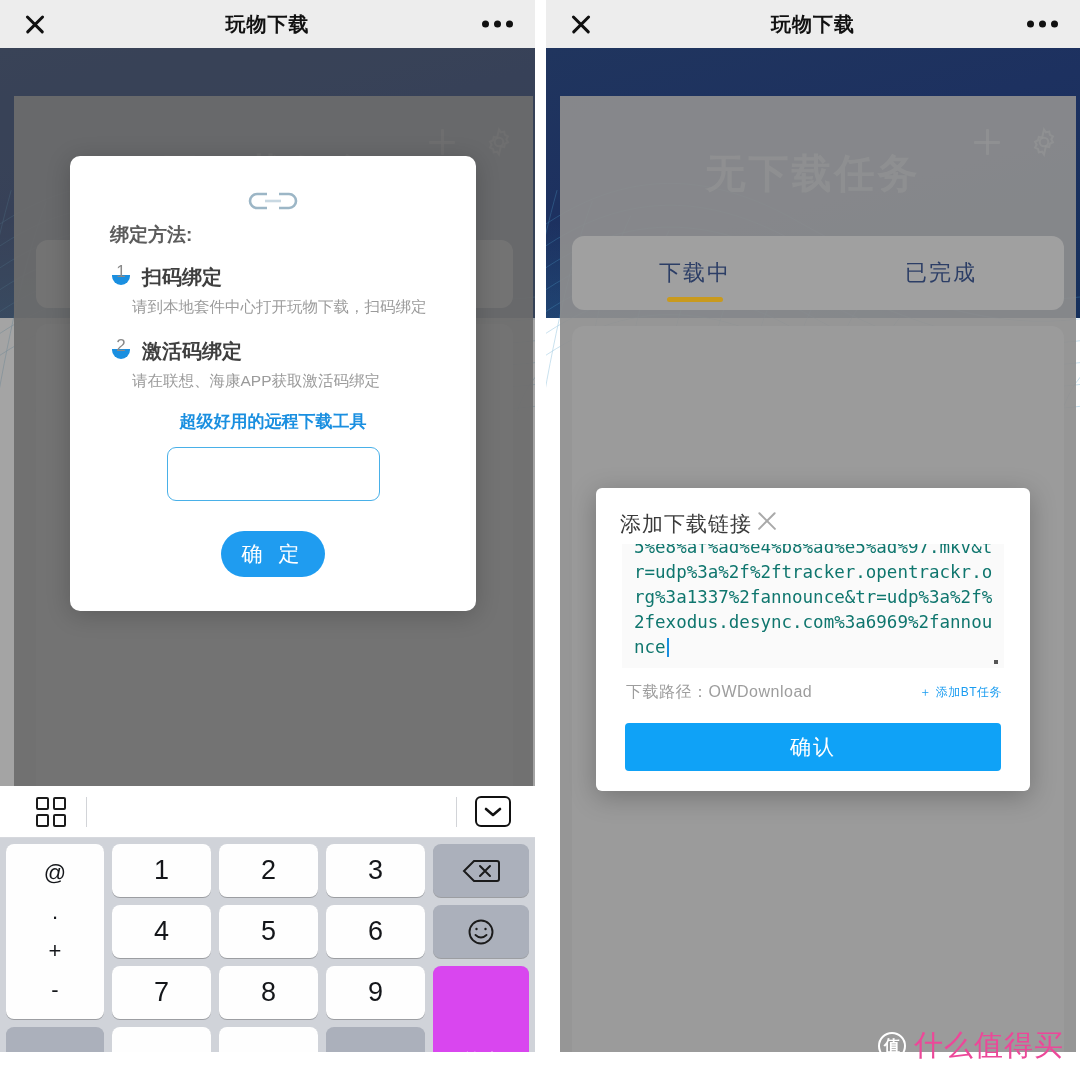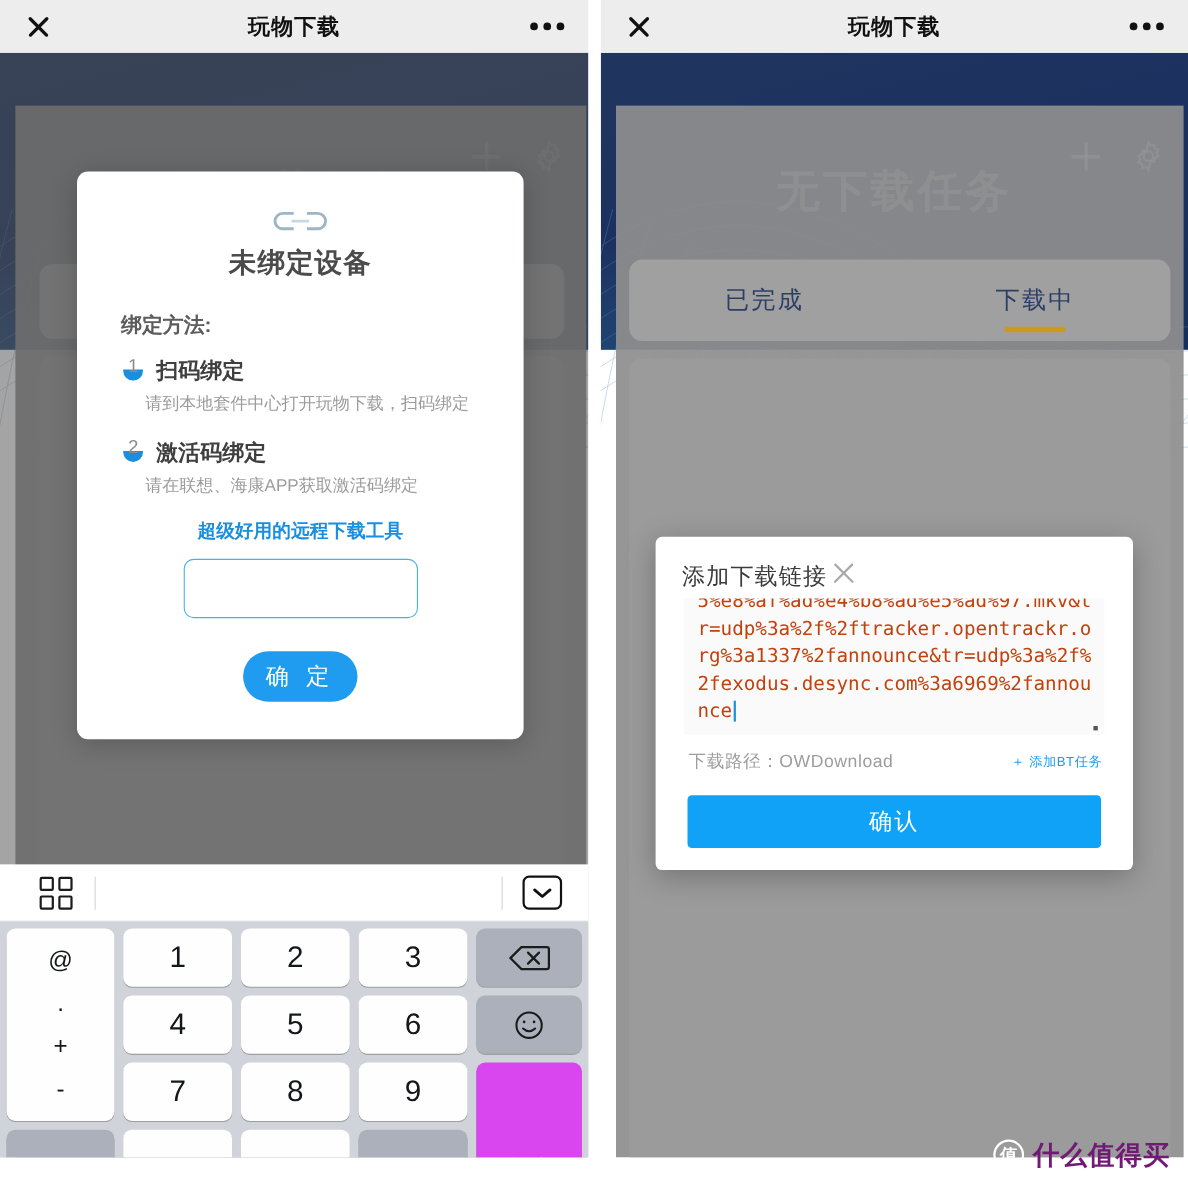--- a/index.html
+++ b/index.html
@@ -221,21 +221,21 @@
     background:#a9a9a9; border-radius: 2px;
   }
   .add-x::before { transform: rotate(45deg); }
   .add-x::after  { transform: rotate(-45deg); }
   .add-field {
     position:relative; margin: 6px 8px 0; height: 124px;
     background:#fafafa; overflow:hidden;
   }
   .add-text {
     font-family: "DejaVu Sans Mono", "Liberation Mono", monospace;
-    font-size: 17.5px; line-height: 25px; color:#c2410c;
+    font-size: 17.5px; line-height: 25px; color:#0f766e;
     padding: 2px 10px 0 12px; white-space: pre-wrap; word-break: break-all;
     margin-top: -11px;
   }
   .caret {
     display:inline-block; width: 2px; height: 19px; background:#1a8fe0;
     vertical-align: -4px; margin-left: 1px;
   }
   .add-field .dot-br {
     position:absolute; right: 6px; bottom: 4px; width: 4px; height: 4px; background:#555;
   }
@@ -255,21 +255,21 @@
   
   .watermark {
     position:absolute; right: 16px; bottom: 14px; z-index: 60;
     display:flex; align-items:center; gap: 8px;
   }
   .wm-badge {
     width: 28px; height: 28px; border-radius:50%; border: 2px solid #fff;
     color:#fff; font-size: 16px; display:flex; align-items:center; justify-content:center;
     font-weight:bold;
   }
-  .wm-text { color:#701a75; font-size: 24px; letter-spacing: 1px; font-weight: bold; }
+  .wm-text { color:#ec4899; font-size: 29px; letter-spacing: 1px; }
 </style>
 </head>
 <body>
 
 <div id="stage">
 
   <div class="panel panel-left">
 
     <div class="navbar">
       <div class="nav-close"></div>
@@ -338,21 +338,20 @@
       <div class="dim"></div>
 
       <div class="modal-bind">
         <div class="bind-icon">
           <svg width="56" height="30" viewBox="0 0 56 30" fill="none" stroke="#9cb6c6" stroke-width="2.6">
             <path d="M22,8 H12 a7,7 0 0 0 0,14 H22"></path>
             <path d="M34,8 H44 a7,7 0 0 1 0,14 H34"></path>
             <path d="M20,15 H36" stroke="#c8d8e2"></path>
           </svg>
         </div>
-        <div class="bind-title">未绑定设备</div>
         <div class="bind-sub">绑定方法:</div>
 
         <div class="step">
           <div class="step-head">
             <div class="step-num">
               <span>1</span>
             </div>
             <div class="step-title">扫码绑定</div>
           </div>
         </div>
@@ -488,25 +487,25 @@
               <path d="M12 2.6l1.4 2.1 2.5-.5.5 2.5 2.3 1.1-1.2 2.2 1.2 2.2-2.3 1.1-.5 2.5-2.5-.5L12 21.4l-1.4-2.1-2.5.5-.5-2.5-2.3-1.1 1.2-2.2-1.2-2.2 2.3-1.1.5-2.5 2.5.5z"></path>
             </svg>
           </div>
         </div>
       </div>
 
       <div class="grey-wrap">
         <div class="rp-sheet"></div>
         <div class="rp-tabbar">
           <div class="rp-tab">
-            <span class="lbl">已完成</span>
-          </div>
-          <div class="rp-tab">
             <span class="lbl">下载中</span>
             <span class="underline"></span>
+          </div>
+          <div class="rp-tab">
+            <span class="lbl">已完成</span>
           </div>
         </div>
         <div class="rp-card"></div>
       </div>
 
       <div class="modal-add">
         <div class="add-head">
           <div class="add-title">添加下载链接</div>
           <div class="add-x"></div>
         </div>

